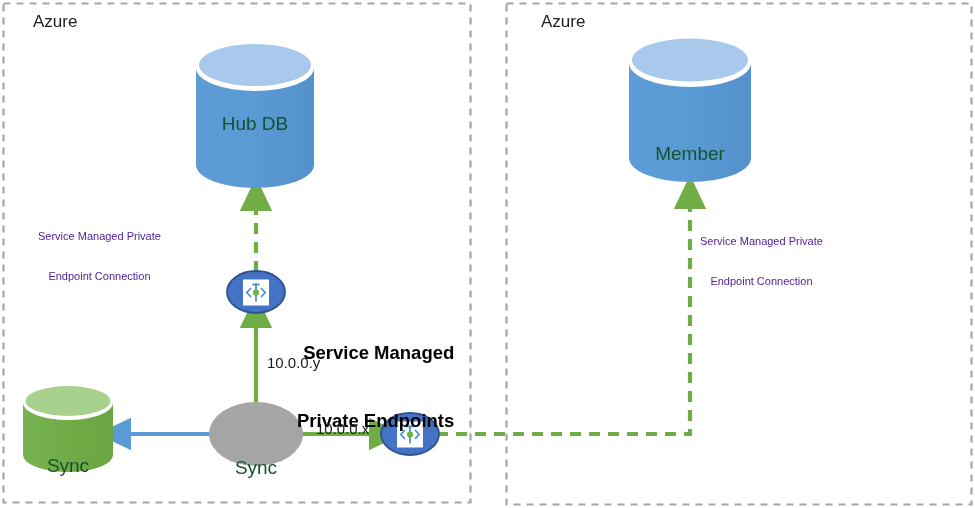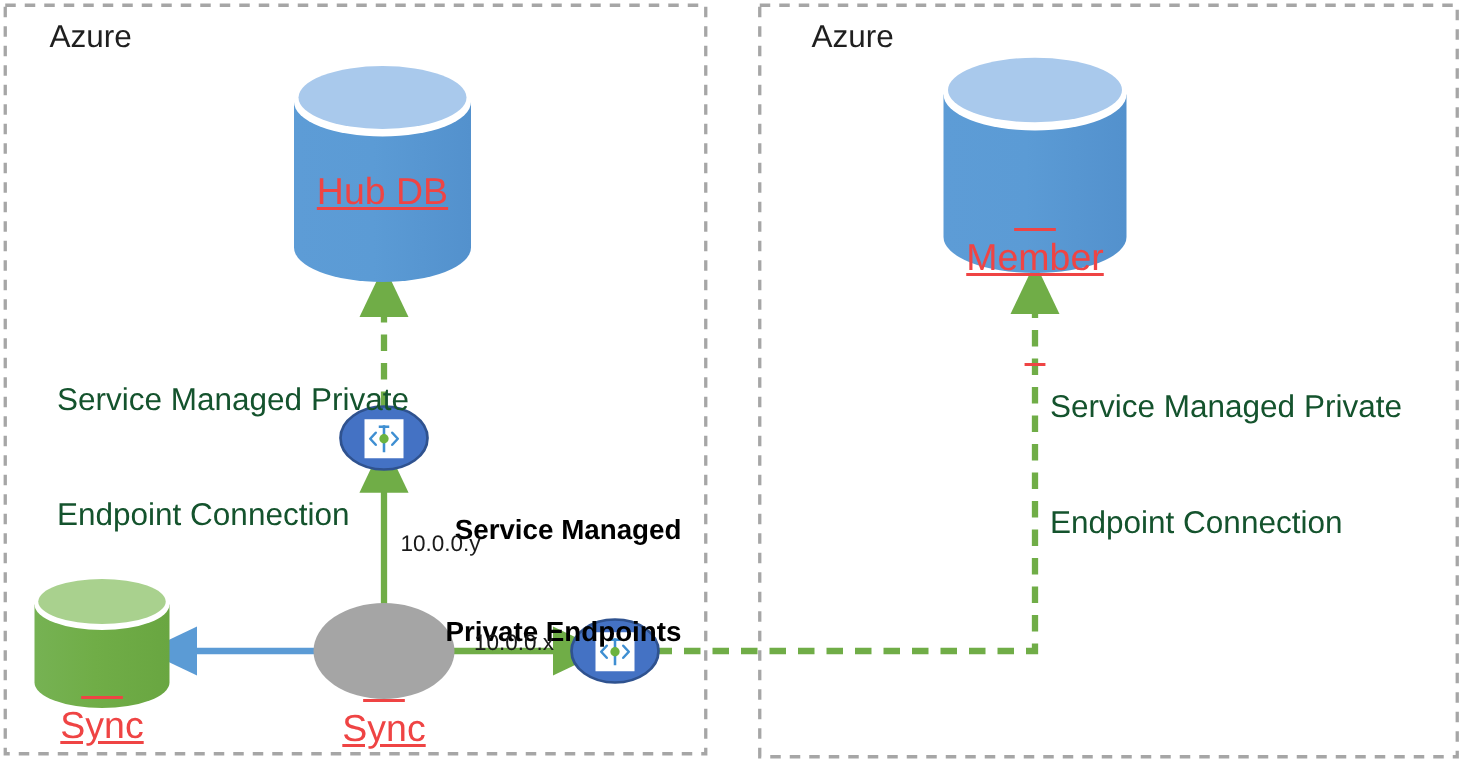--- a/index.html
+++ b/index.html
@@ -26,46 +26,46 @@
     pointer-events: none;
   }
   .txt {
     position: absolute;
     color: #1a1a1a;
     font-family: "Liberation Sans", sans-serif;
     white-space: pre;
     line-height: 1.22;
   }
   .zone-label {
-    font-size: 21px;
+    font-size: 17px;
     color: #1f1f1f;
   }
   .conn-label {
-    font-size: 21px;
-    color: #14532d;
+    font-size: 11px;
+    color: #4c1d95;
+    text-align: center;
   }
   .ip-label {
     font-size: 15px;
     color: #1a1a1a;
   }
   .smpe-label {
     font-size: 18.5px;
     font-weight: bold;
     color: #000000;
     text-align: right;
   }
   .node-label {
     position: absolute;
-    color: #ef4444;
-    font-size: 25px;
+    color: #14532d;
+    font-size: 19px;
     text-align: center;
     white-space: pre;
     line-height: 1.2;
     font-family: "Liberation Sans", sans-serif;
-    text-decoration: underline;
   }
 </style>
 </head>
 <body>
 
 <div id="canvas">
 
   <svg class="layer" viewBox="0 0 975 508">
     <defs>
       <linearGradient id="gradBlueBody" x1="0" y1="0" x2="1" y2="0">

